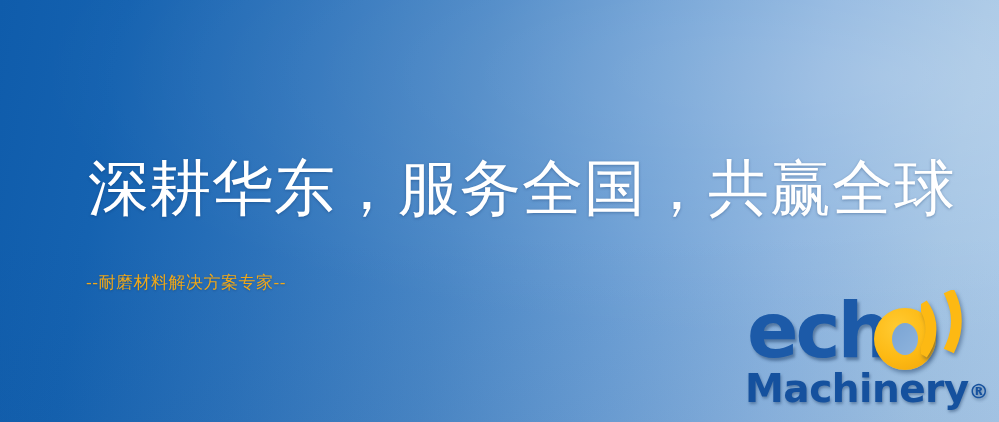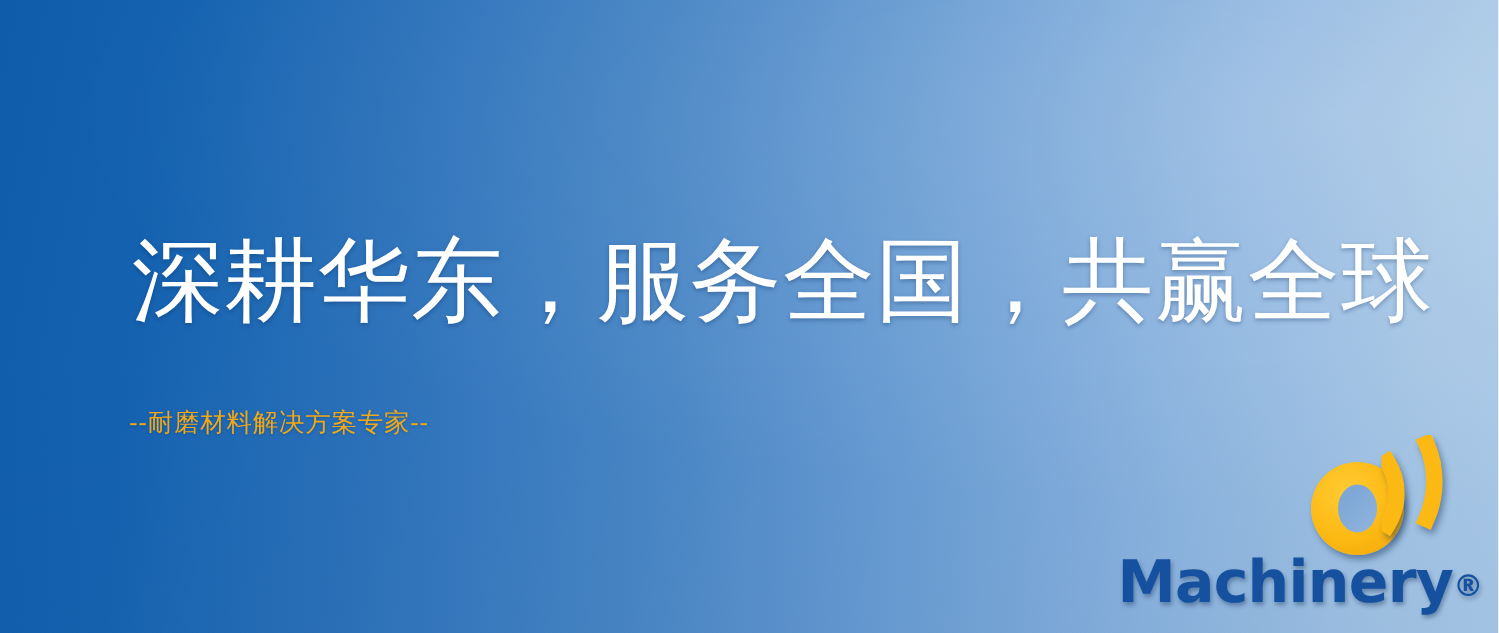--- a/index.html
+++ b/index.html
@@ -152,20 +152,21 @@
   <div class="sheen-bottom"></div>
 
   <div class="headline">深耕华东，服务全国，共赢全球</div>
 
   <div class="subtitle">--耐磨材料解决方案专家--</div>
 
   <div class="logo">
 
     <div class="logo-wordmark">
 
+      <span class="logo-echo-text">ech</span>
 
       <span class="logo-o"></span>
 
       <span class="logo-arcs">
         <svg width="78" height="76" viewBox="0 0 78 76" xmlns="http://www.w3.org/2000/svg">
           <path d="M6 60 A 40 40 0 0 0 6 18" fill="none" stroke="#fdb913" stroke-width="11" stroke-linecap="square" transform="translate(-2,0)"></path>
           <path d="M30 56 A 62 62 0 0 0 30 6" fill="none" stroke="#fdb913" stroke-width="11" stroke-linecap="square"></path>
         </svg>
       </span>
 

